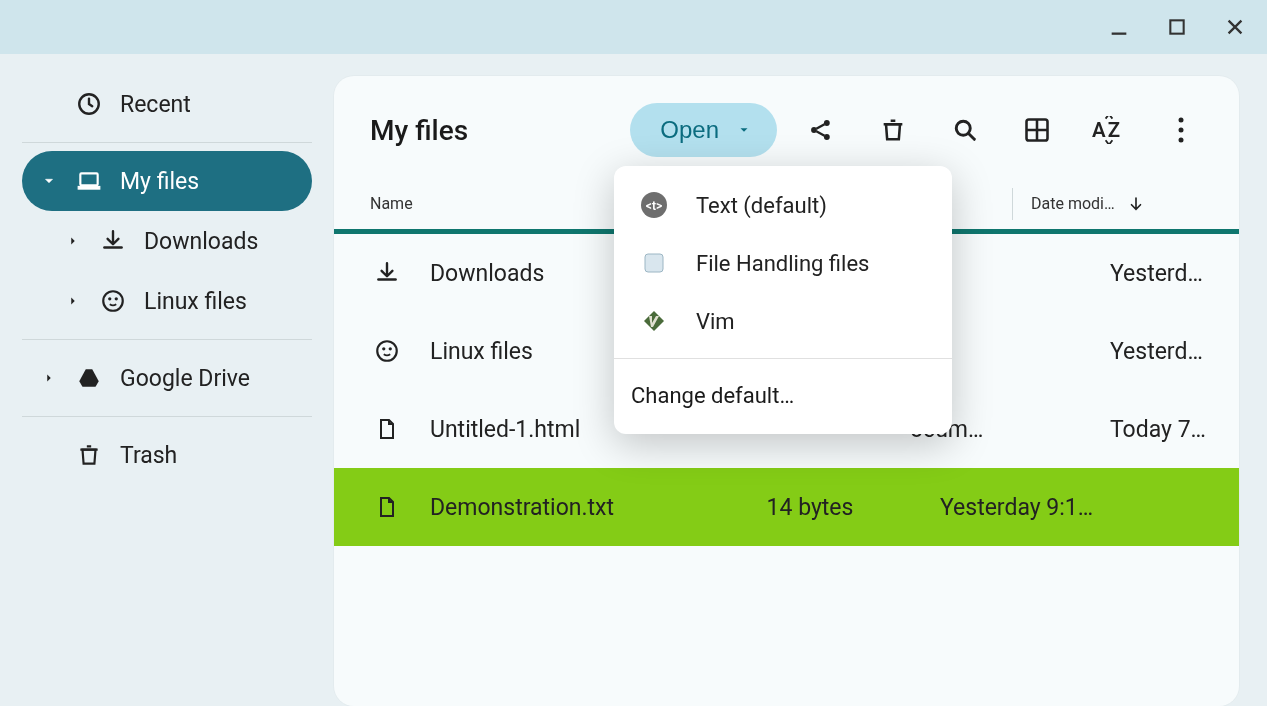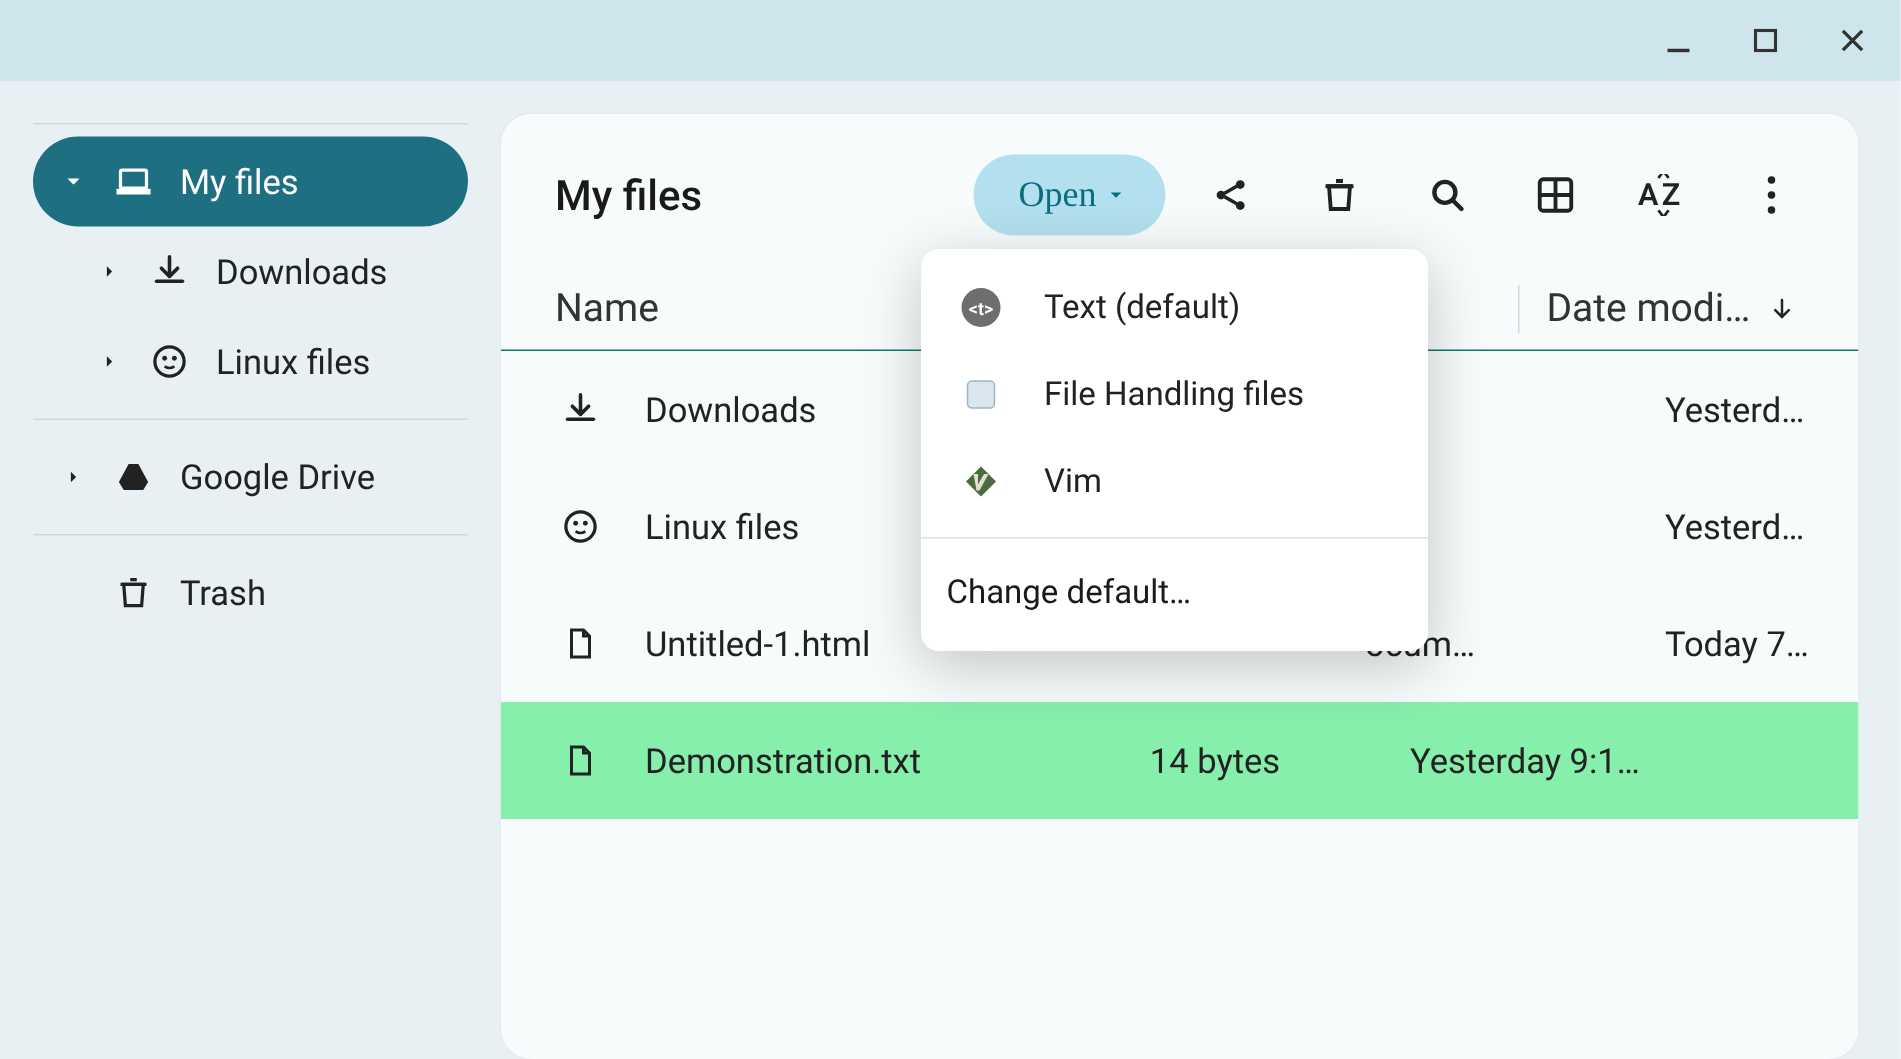--- a/index.html
+++ b/index.html
@@ -100,43 +100,42 @@
   .open-btn {
     background: #b3e0ee;
     color: #0b6c7f;
     border: none;
     border-radius: 40px;
     height: 54px;
     padding: 0 26px 0 30px;
     font-size: 24px;
     display: flex;
     align-items: center;
-    gap: 6px;
+    gap: 18px;
     cursor: pointer;
     font-weight: 500;
-    font-family: Liberation Serif, serif;
   }
   .toolbar .iconbtn {
     width: 56px;
     height: 56px;
     display: flex;
     align-items: center;
     justify-content: center;
     margin-left: 16px;
     cursor: pointer;
   }
 
   
   .table-header {
     display: flex;
     align-items: center;
     height: 56px;
     padding: 0 28px 0 36px;
-    border-bottom: 1px solid #0f766e;
-    font-size: 26px;
+    border-bottom: 5px solid #0f766e;
+    font-size: 16px;
     color: #333;
   }
   .col-name { flex: 1; }
   .col-date { width: 180px; display: flex; align-items: center; gap: 12px; }
   .col-sep {
     width: 1px;
     height: 32px;
     background: #cfd8da;
     margin: 0 18px;
   }
@@ -144,21 +143,21 @@
   
   .file-row {
     display: flex;
     align-items: center;
     height: 78px;
     padding: 0 28px 0 36px;
     font-size: 23px;
     color: #222;
   }
   .file-row.selected {
-    background: #86efac;
+    background: #84cc16;
   }
   .file-row .ficon {
     width: 34px;
     display: flex;
     justify-content: center;
     margin-right: 26px;
   }
   .file-row .fname { width: 280px; overflow: hidden; white-space: nowrap; text-overflow: ellipsis; }
   .file-row .fsize { width: 200px; text-align: center; }
   .file-row .ftype { width: 170px; overflow: hidden; white-space: nowrap; text-overflow: ellipsis; }
@@ -224,20 +223,30 @@
     <svg width="22" height="22" viewBox="0 0 24 24">
         <path d="M5 5 L19 19 M19 5 L5 19" stroke="#333" stroke-width="2.5"></path>
       </svg>
   </div>
 </div>
 
 <div class="app">
 
   <div class="sidebar">
 
+    <div class="sidebar-item">
+      <span class="expander"></span>
+      <span>
+        <svg width="26" height="26" viewBox="0 0 24 24">
+            <circle cx="12" cy="12" r="9" fill="none" stroke="#222" stroke-width="2.2"></circle>
+            <path d="M12 7 L12 12 L15 14" stroke="#222" stroke-width="2.2" fill="none" stroke-linecap="round"></path>
+          </svg>
+      </span>
+      <span>Recent</span>
+    </div>
 
     <div class="sidebar-divider"></div>
 
     <div class="sidebar-item active">
       <span class="expander">
         <svg viewBox="0 0 24 24">
             <path d="M6 9 L12 15 L18 9 Z" fill="#fff"></path>
           </svg>
       </span>
       <span>

